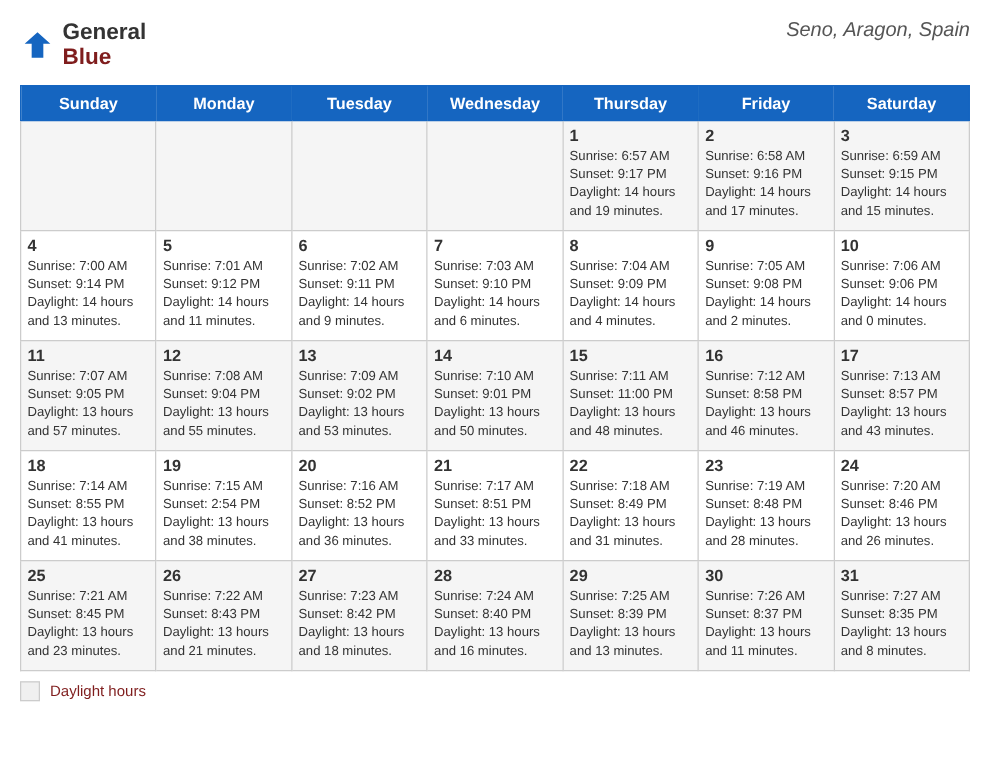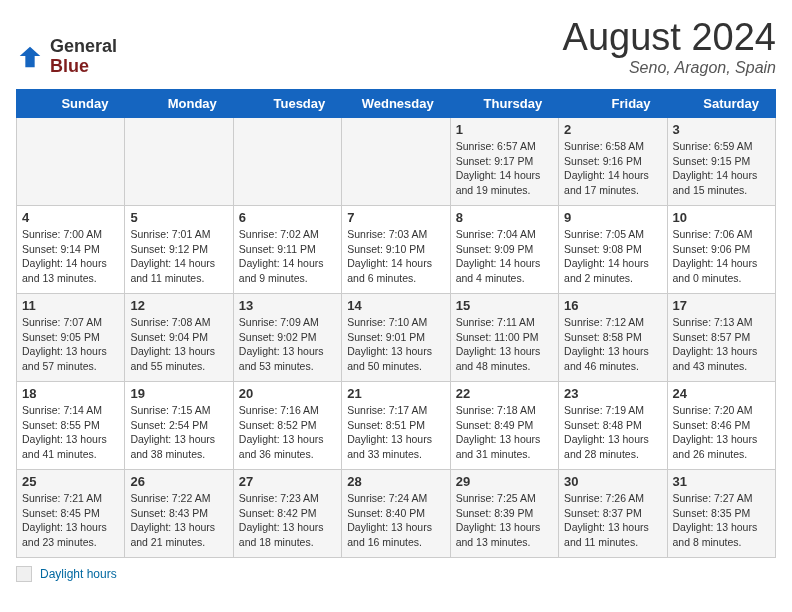--- a/index.html
+++ b/index.html
@@ -6,21 +6,21 @@
     body {
       font-family: Arial, sans-serif;
       background: #fff;
       width: 792px;
       min-height: 612px;
       padding: 16px;
     }
     .header {
       display: flex;
       justify-content: space-between;
-      align-items: flex-end;
+      align-items: flex-start;
       margin-bottom: 12px;
     }
     .logo {
       display: flex;
       align-items: center;
       gap: 6px;
     }
     .logo-text {
       font-size: 18px;
       font-weight: bold;
@@ -49,21 +49,21 @@
       width: 100%;
       border-collapse: collapse;
       table-layout: fixed;
     }
     thead tr th {
       background-color: #1565c0;
       color: #fff;
       font-size: 13px;
       font-weight: bold;
       padding: 6px 16px;
-      text-align: right;
+      text-align: center;
       border: 1px solid #1565c0;
     }
     tbody tr td {
       vertical-align: top;
       padding: 4px 5px;
       font-size: 10.5px;
       color: #333;
       border: 1px solid #ccc;
       min-height: 80px;
       height: 88px;
@@ -84,21 +84,21 @@
       font-size: 10.5px;
       line-height: 1.4;
     }
     .empty-cell { background-color: #f5f5f5; }
     .legend {
       display: flex;
       align-items: center;
       gap: 8px;
       margin-top: 8px;
       font-size: 12px;
-      color: #0369a1;
+      color: #7f1d1d;
     }
     .legend-box {
       width: 16px;
       height: 16px;
       background: #f0f0f0;
       border: 1px solid #ccc;
     }
   </style>
 </head>
 <body>
@@ -107,21 +107,20 @@
   <div class="logo">
     <svg class="logo-icon" viewBox="0 0 30 30">
       <polygon points="15,4 26,14 20,14 20,26 10,26 10,14 4,14" fill="#1565c0"></polygon>
     </svg>
     <div class="logo-text">
       <span class="logo-general">General</span><br>
       <span class="logo-blue">Blue</span>
     </div>
   </div>
   <div class="title-area">
-    <div class="calendar-title">August 2024</div>
     <div class="calendar-subtitle">Seno, Aragon, Spain</div>
   </div>
 </div>
 
 <table>
   <thead>
     <tr>
     <th>Sunday</th>
         <th>Monday</th>
         <th>Tuesday</th>

